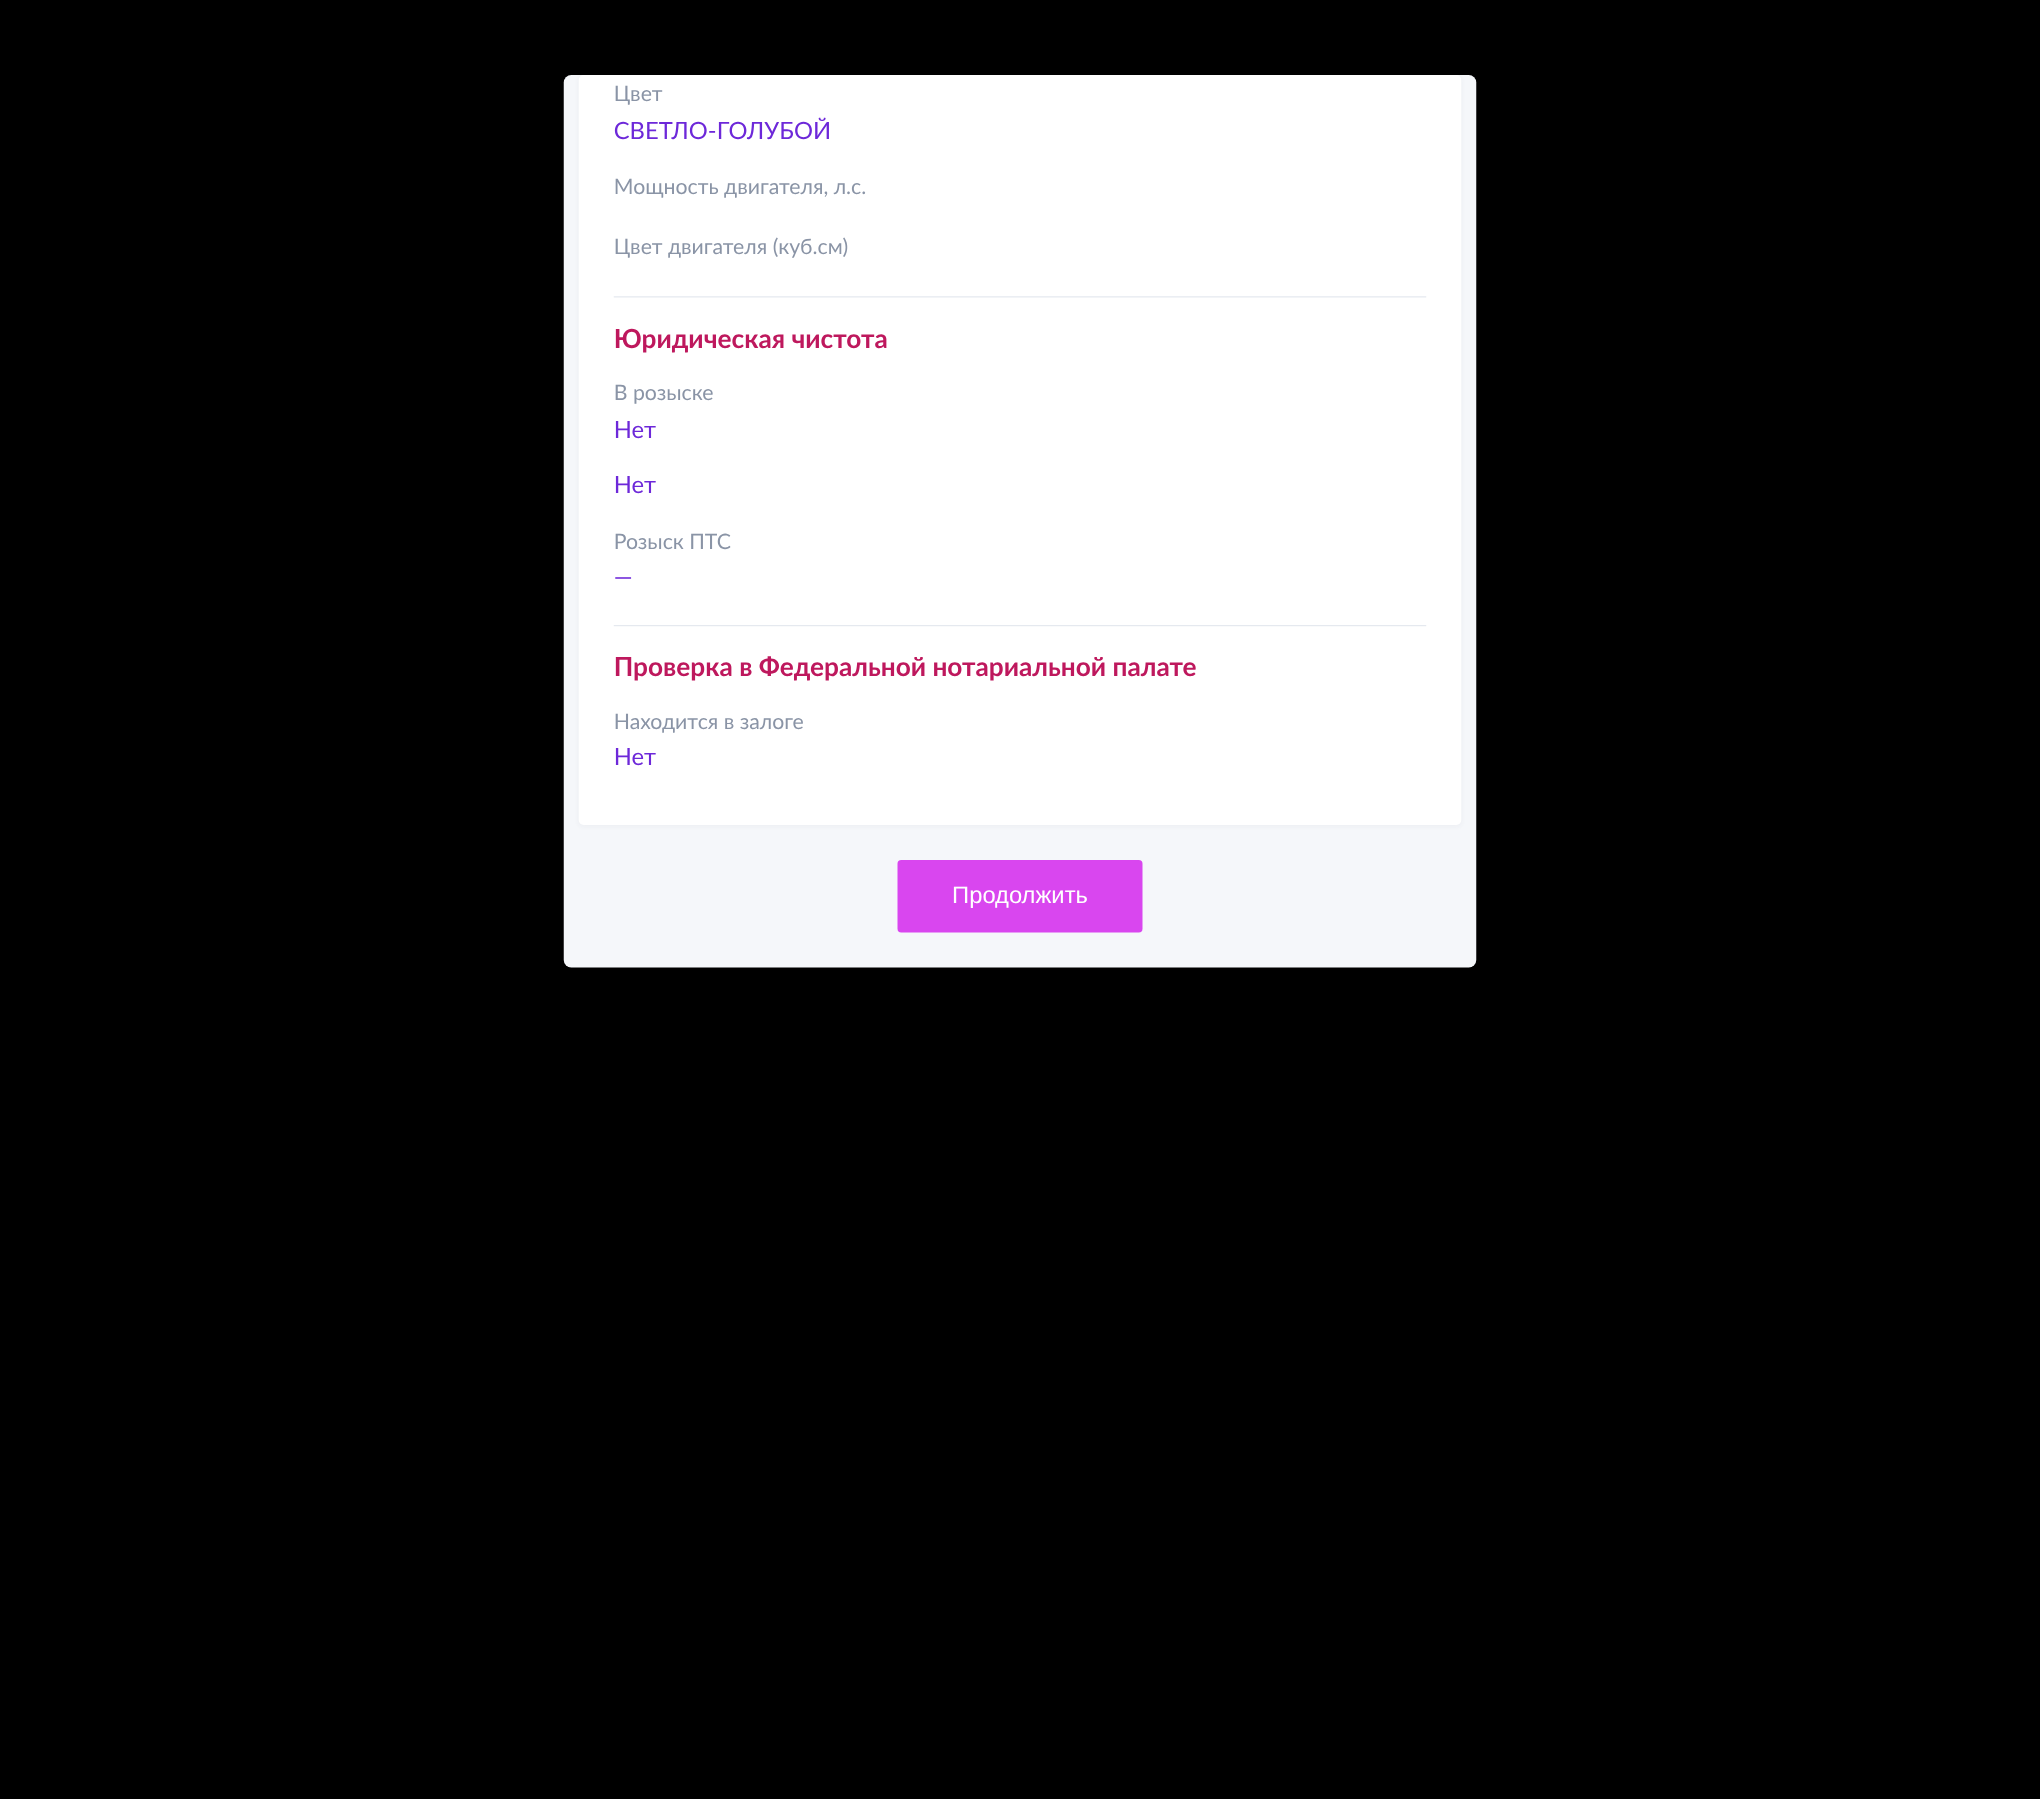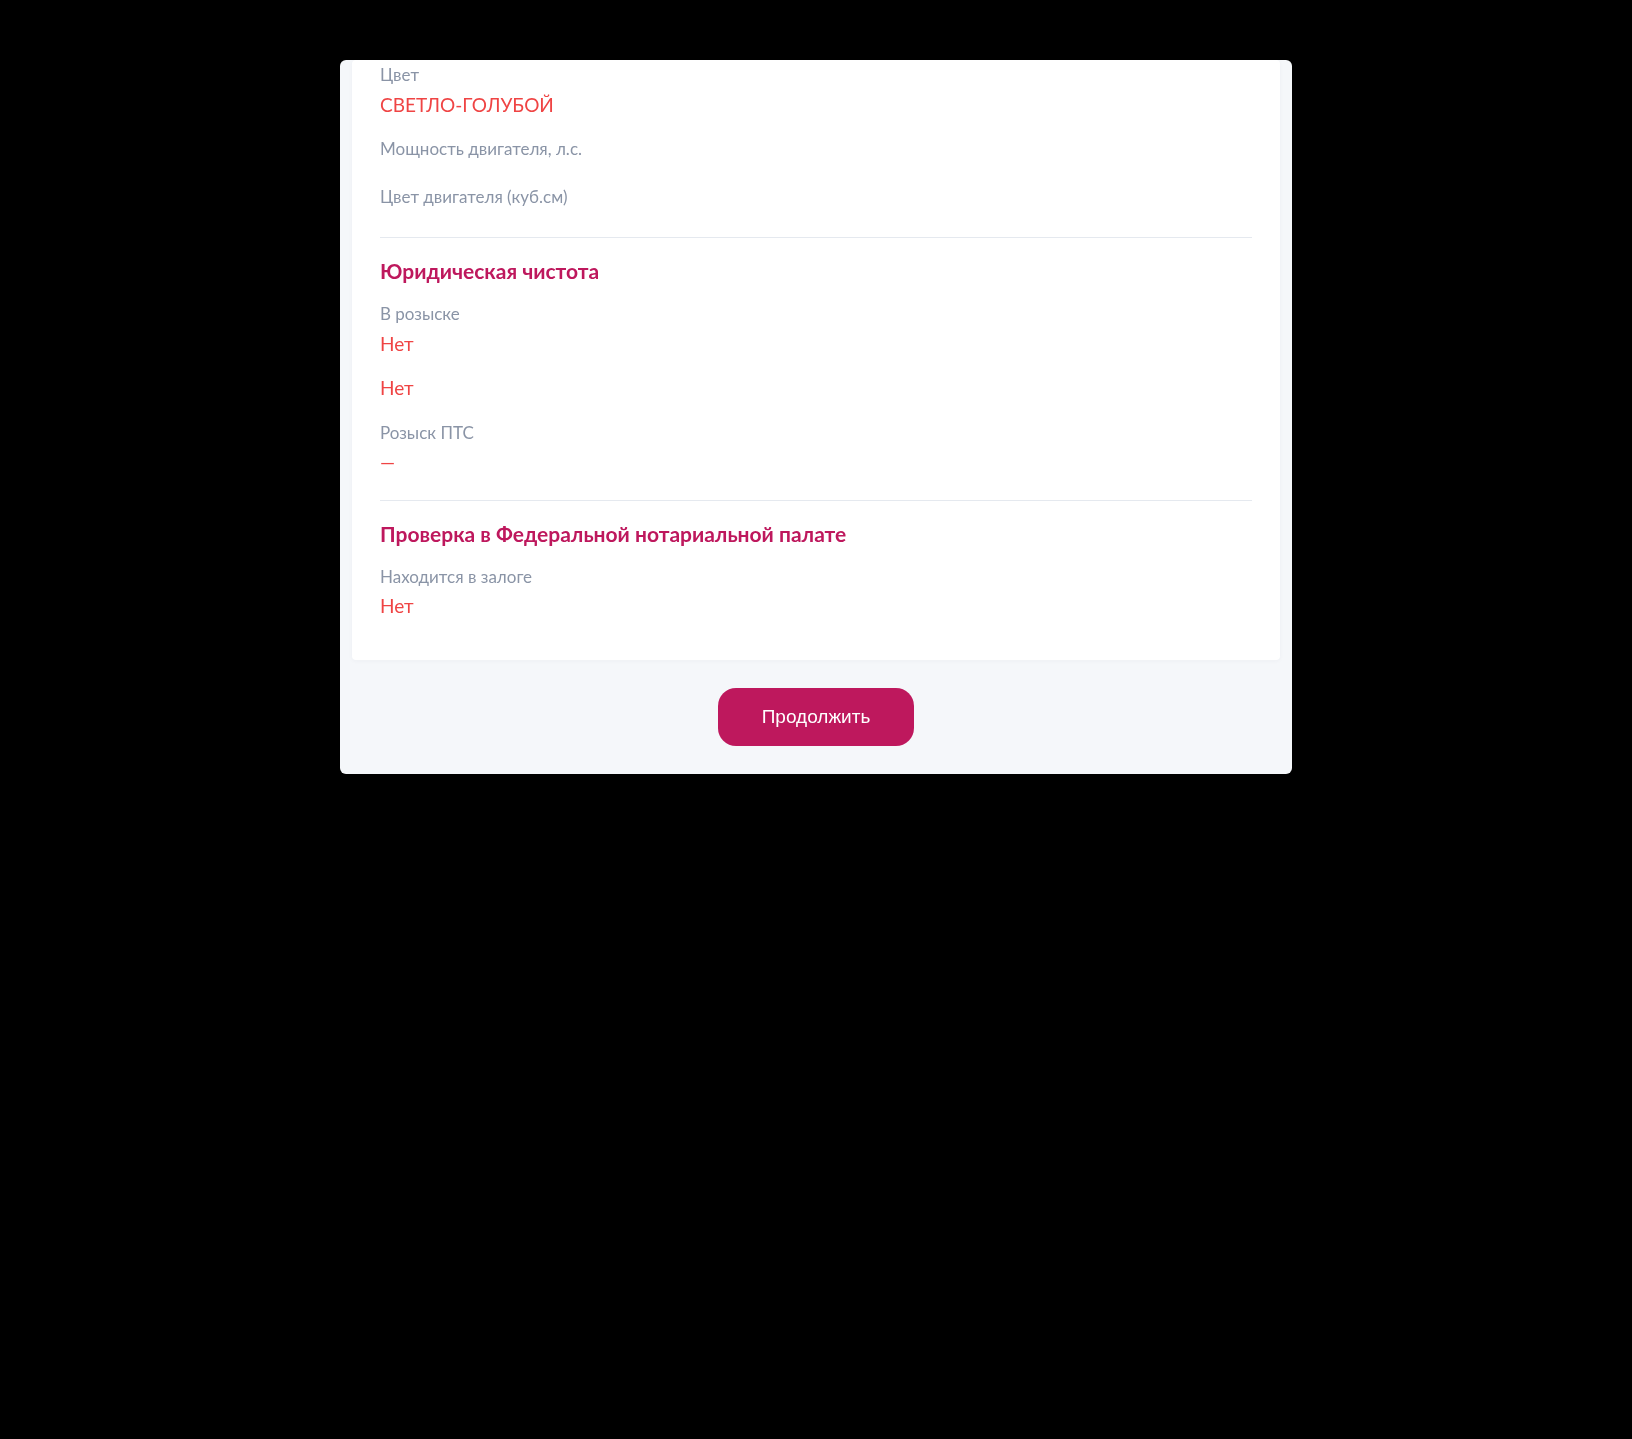--- a/index.html
+++ b/index.html
@@ -6,21 +6,21 @@
   html, body { height: 100%; }
   body {
     background: #000;
     font-family: -apple-system, BlinkMacSystemFont, "Segoe UI", "Lato", "Helvetica Neue", Arial, sans-serif;
     display: flex;
     align-items: flex-start;
     justify-content: center;
     padding: 0;
   }
   .outer {
-    width: 952px;
+    width: 730px;
     background: #f5f7fa;
     border-radius: 6px;
     margin-top: 60px;
     padding-bottom: 28px;
     box-shadow: 0 10px 30px rgba(0,0,0,0.4);
   }
   .card {
     background: #fff;
     border-radius: 4px;
     margin: 0 12px;
@@ -32,45 +32,45 @@
     padding-bottom: 14px;
   }
   .field + .field { padding-top: 4px; }
   .field-label {
     color: #8a94a6;
     font-size: 17px;
     line-height: 1.5;
     margin-bottom: 4px;
   }
   .field-value {
-    color: #ef4444;
+    color: #6d28d9;
     font-size: 19px;
     line-height: 1.4;
   }
   .divider {
     border: none;
     border-top: 1px solid #e5e9ef;
     margin: 10px 0 20px 0;
   }
   .section-title {
     color: #be185d;
     font-size: 21px;
     font-weight: 700;
     margin-bottom: 16px;
   }
   .actions {
     display: flex;
     justify-content: center;
     margin-top: 28px;
   }
   .btn-primary {
-    background: #be185d;
+    background: #d946ef;
     color: #fff;
     border: none;
-    border-radius: 18px;
+    border-radius: 3px;
     font-size: 19px;
     font-weight: 500;
     padding: 18px 44px;
     cursor: pointer;
   }
 </style>
 </head>
 <body>
 
 <div class="outer">

